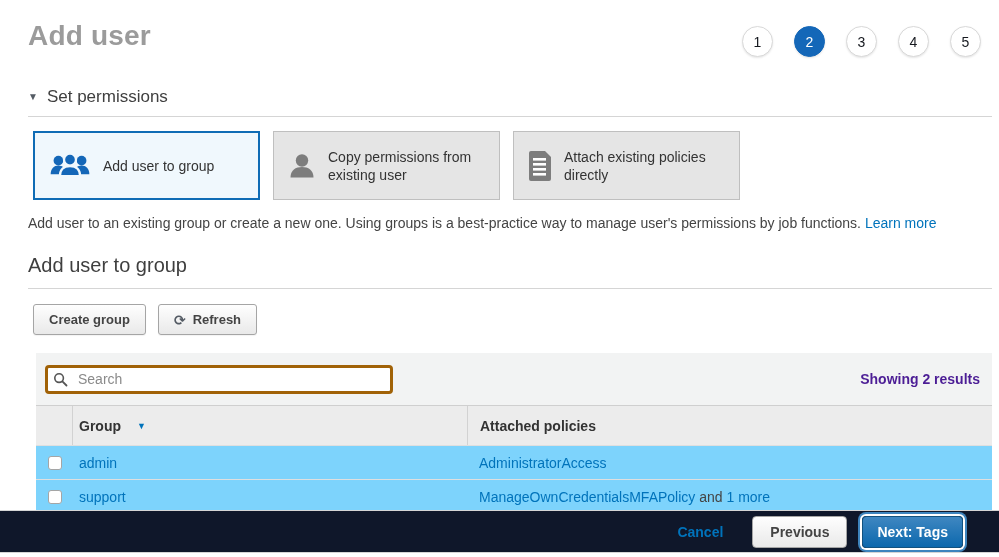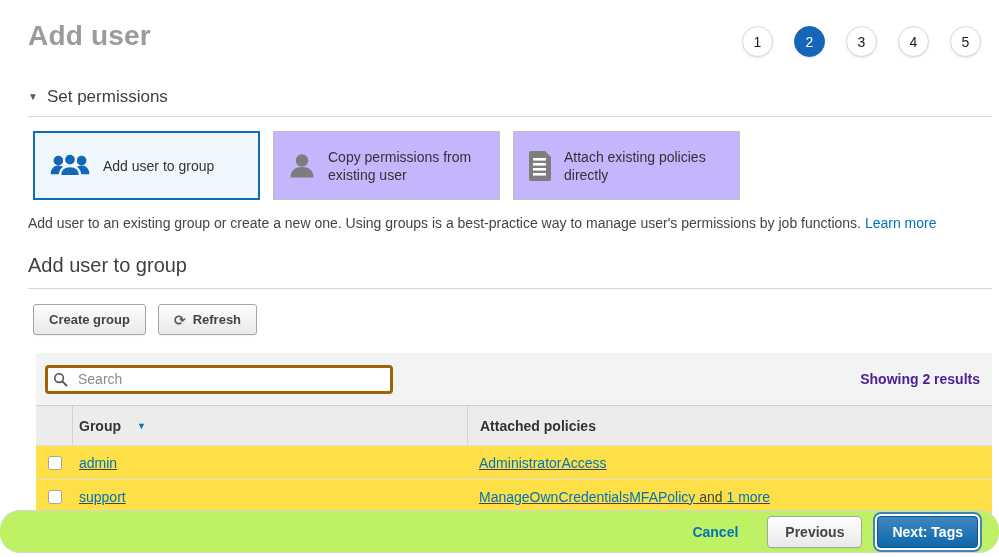--- a/index.html
+++ b/index.html
@@ -17,21 +17,21 @@
   .step.active { background: #1467b8; border-color: #1467b8; color: #fff; }
 
   
   .section-head { margin: 30px 28px 0 28px; display: flex; align-items: center; gap: 9px; cursor: pointer; }
   .tri { font-size: 10px; color: #545b64; transform: translateY(-1px); }
   .section-title { font-size: 17px; color: #3f3f3f; }
   .rule { margin: 9px 7px 0 28px; border-bottom: 1px solid #d5d5d5; }
 
   
   .cards { display: flex; gap: 13px; margin: 14px 0 0 33px; }
-  .card { width: 227px; height: 69px; border: 1px solid #bfbfbf; background: #c4b5fd; display: flex;
+  .card { width: 227px; height: 69px; border: 1px solid #bfbfbf; background: #e5e5e5; display: flex;
           align-items: center; padding: 0 10px 0 13px; gap: 11px; cursor: pointer; }
   .card.selected { border: 2px solid #0f6cb5; background: #f0f8fd; }
   .card-label { font-size: 14px; line-height: 18px; color: #333; }
   .card .icon { flex: 0 0 auto; display: flex; align-items: center; justify-content: center; }
 
   
   .desc { margin: 15px 28px 12px 28px; font-size: 14px; color: #444; }
   a.link { color: #0073bb; text-decoration: none; cursor: pointer; }
 
   
@@ -55,29 +55,29 @@
   .search-icon { position: absolute; left: 8px; top: 7px; }
   .results { font-size: 14px; font-weight: bold; color: #4c1d95; }
   .thead { display: flex; background: #ececec; border-top: 1px solid #cfcfcf; height: 40px; align-items: center;
            font-size: 14px; font-weight: bold; color: #333; }
   .col-check { width: 37px; flex: 0 0 auto; display: flex; align-items: center; justify-content: center; align-self: stretch; }
   .thead .col-check { border-right: 1px solid #d2d2d2; }
   .col-group { width: 394px; flex: 0 0 auto; padding-left: 6px; display: flex; align-items: center; gap: 16px; }
   .col-pol { flex: 1 1 auto; padding-left: 12px; }
   .thead .col-pol { border-left: 1px solid #d2d2d2; align-self: stretch; display: flex; align-items: center; }
   .sort { font-size: 9px; color: #0073bb; }
-  .trow { display: flex; align-items: center; height: 34px; border-top: 1px solid #dfdfdf; font-size: 14px; background: #fde047; text-decoration: underline; }
+  .trow { display: flex; align-items: center; height: 34px; border-top: 1px solid #dfdfdf; font-size: 14px; background: #7dd3fc; }
   .trow:first-of-type { border-top: none; }
   .table-bottom { border-bottom: 1px solid #cfcfcf; }
   .checkbox { width: 14px; height: 14px; border: 1px solid #a5a5a5; border-radius: 3px; background: #fff; display: inline-block; cursor: pointer; }
   .and-word { color: #444; }
 
   
   .footer { position: absolute; left: 0; right: 0; bottom: 4px; border-top: 1px solid #d5d5d5; border-bottom: 1px solid #d5d5d5;
-            background: #bef264; height: 43px; display: flex; align-items: center; justify-content: flex-end; gap: 15px; padding-right: 18px; border-radius: 20px; }
+            background: #0f172a; height: 43px; display: flex; align-items: center; justify-content: flex-end; gap: 15px; padding-right: 33px; }
   .cancel-link { font-size: 14px; font-weight: bold; color: #0073bb; text-decoration: none; cursor: pointer; margin-right: 14px; }
   .btn-secondary { font-size: 14px; padding: 7px 17px; border-radius: 4px; }
   .btn-primary { font-family: "Liberation Sans", sans-serif; font-size: 14px; font-weight: bold; color: #fff;
                  background: linear-gradient(#3f87c1, #0c68ad); border: 1px solid #12527f; border-radius: 4px;
                  padding: 7px 14px; cursor: pointer; box-shadow: 0 0 0 2px #fff, 0 0 0 4px #3e84bd; margin-right: 3px; }
 </style>
 </head>
 <body>
 
 <div class="page">

